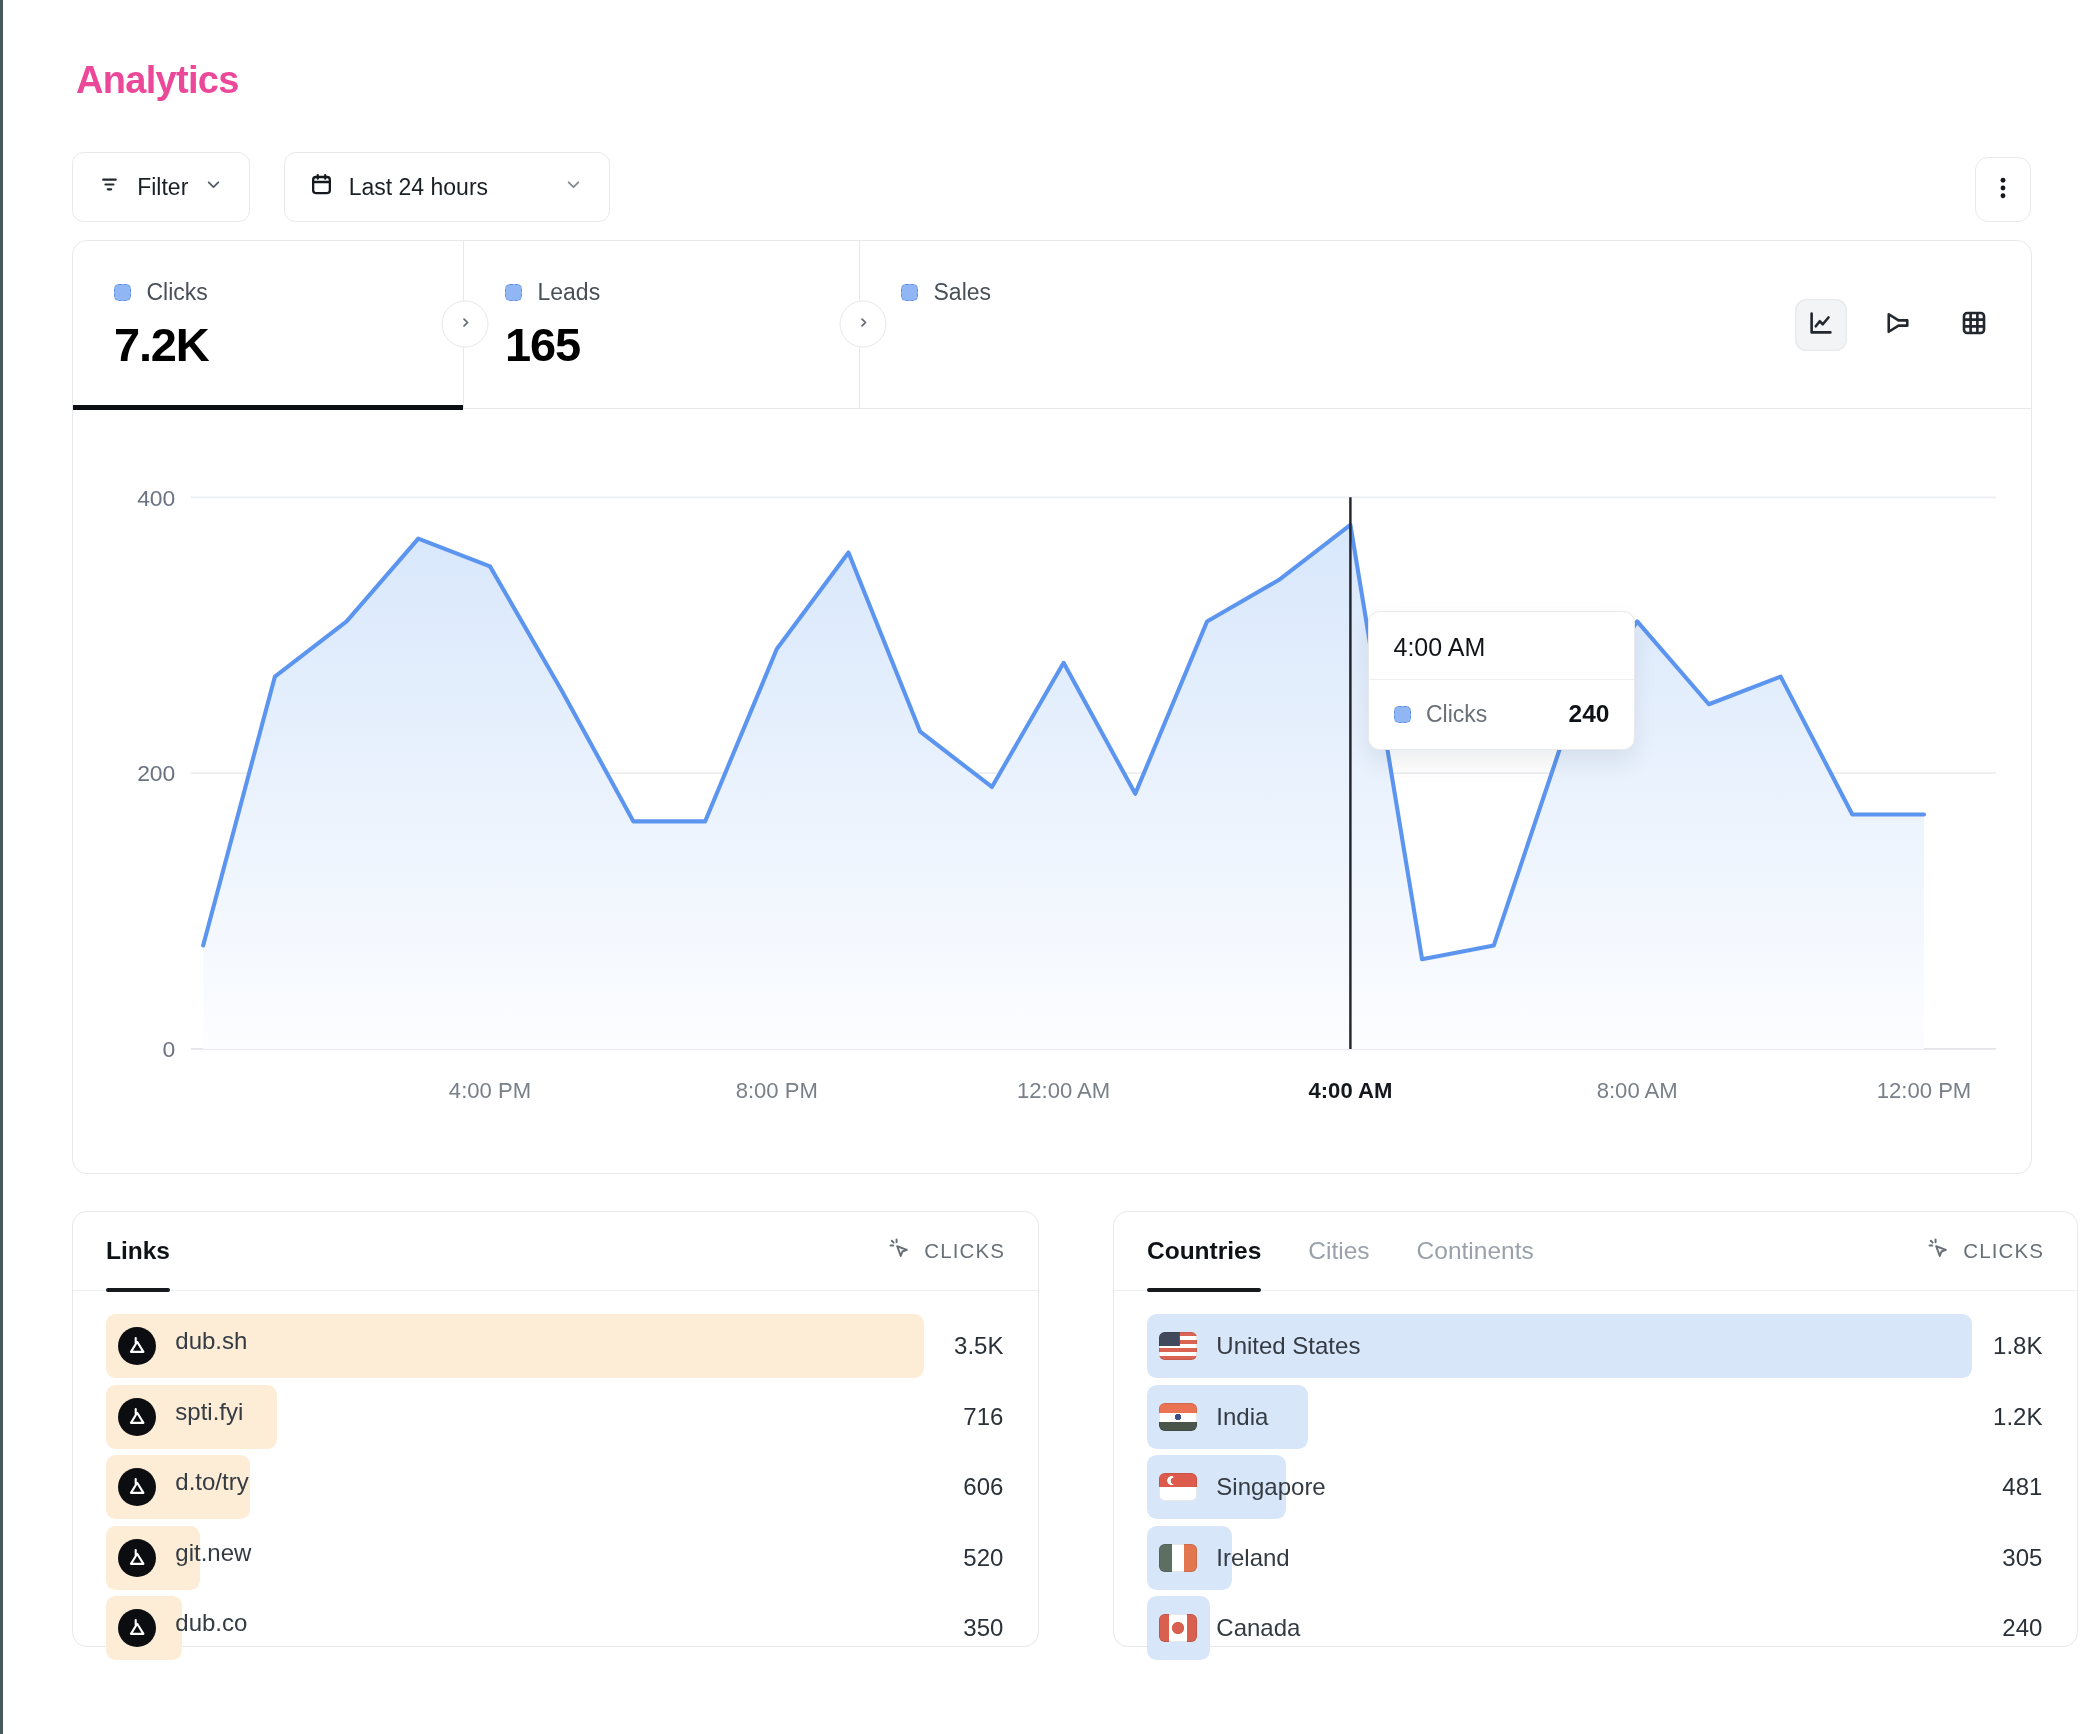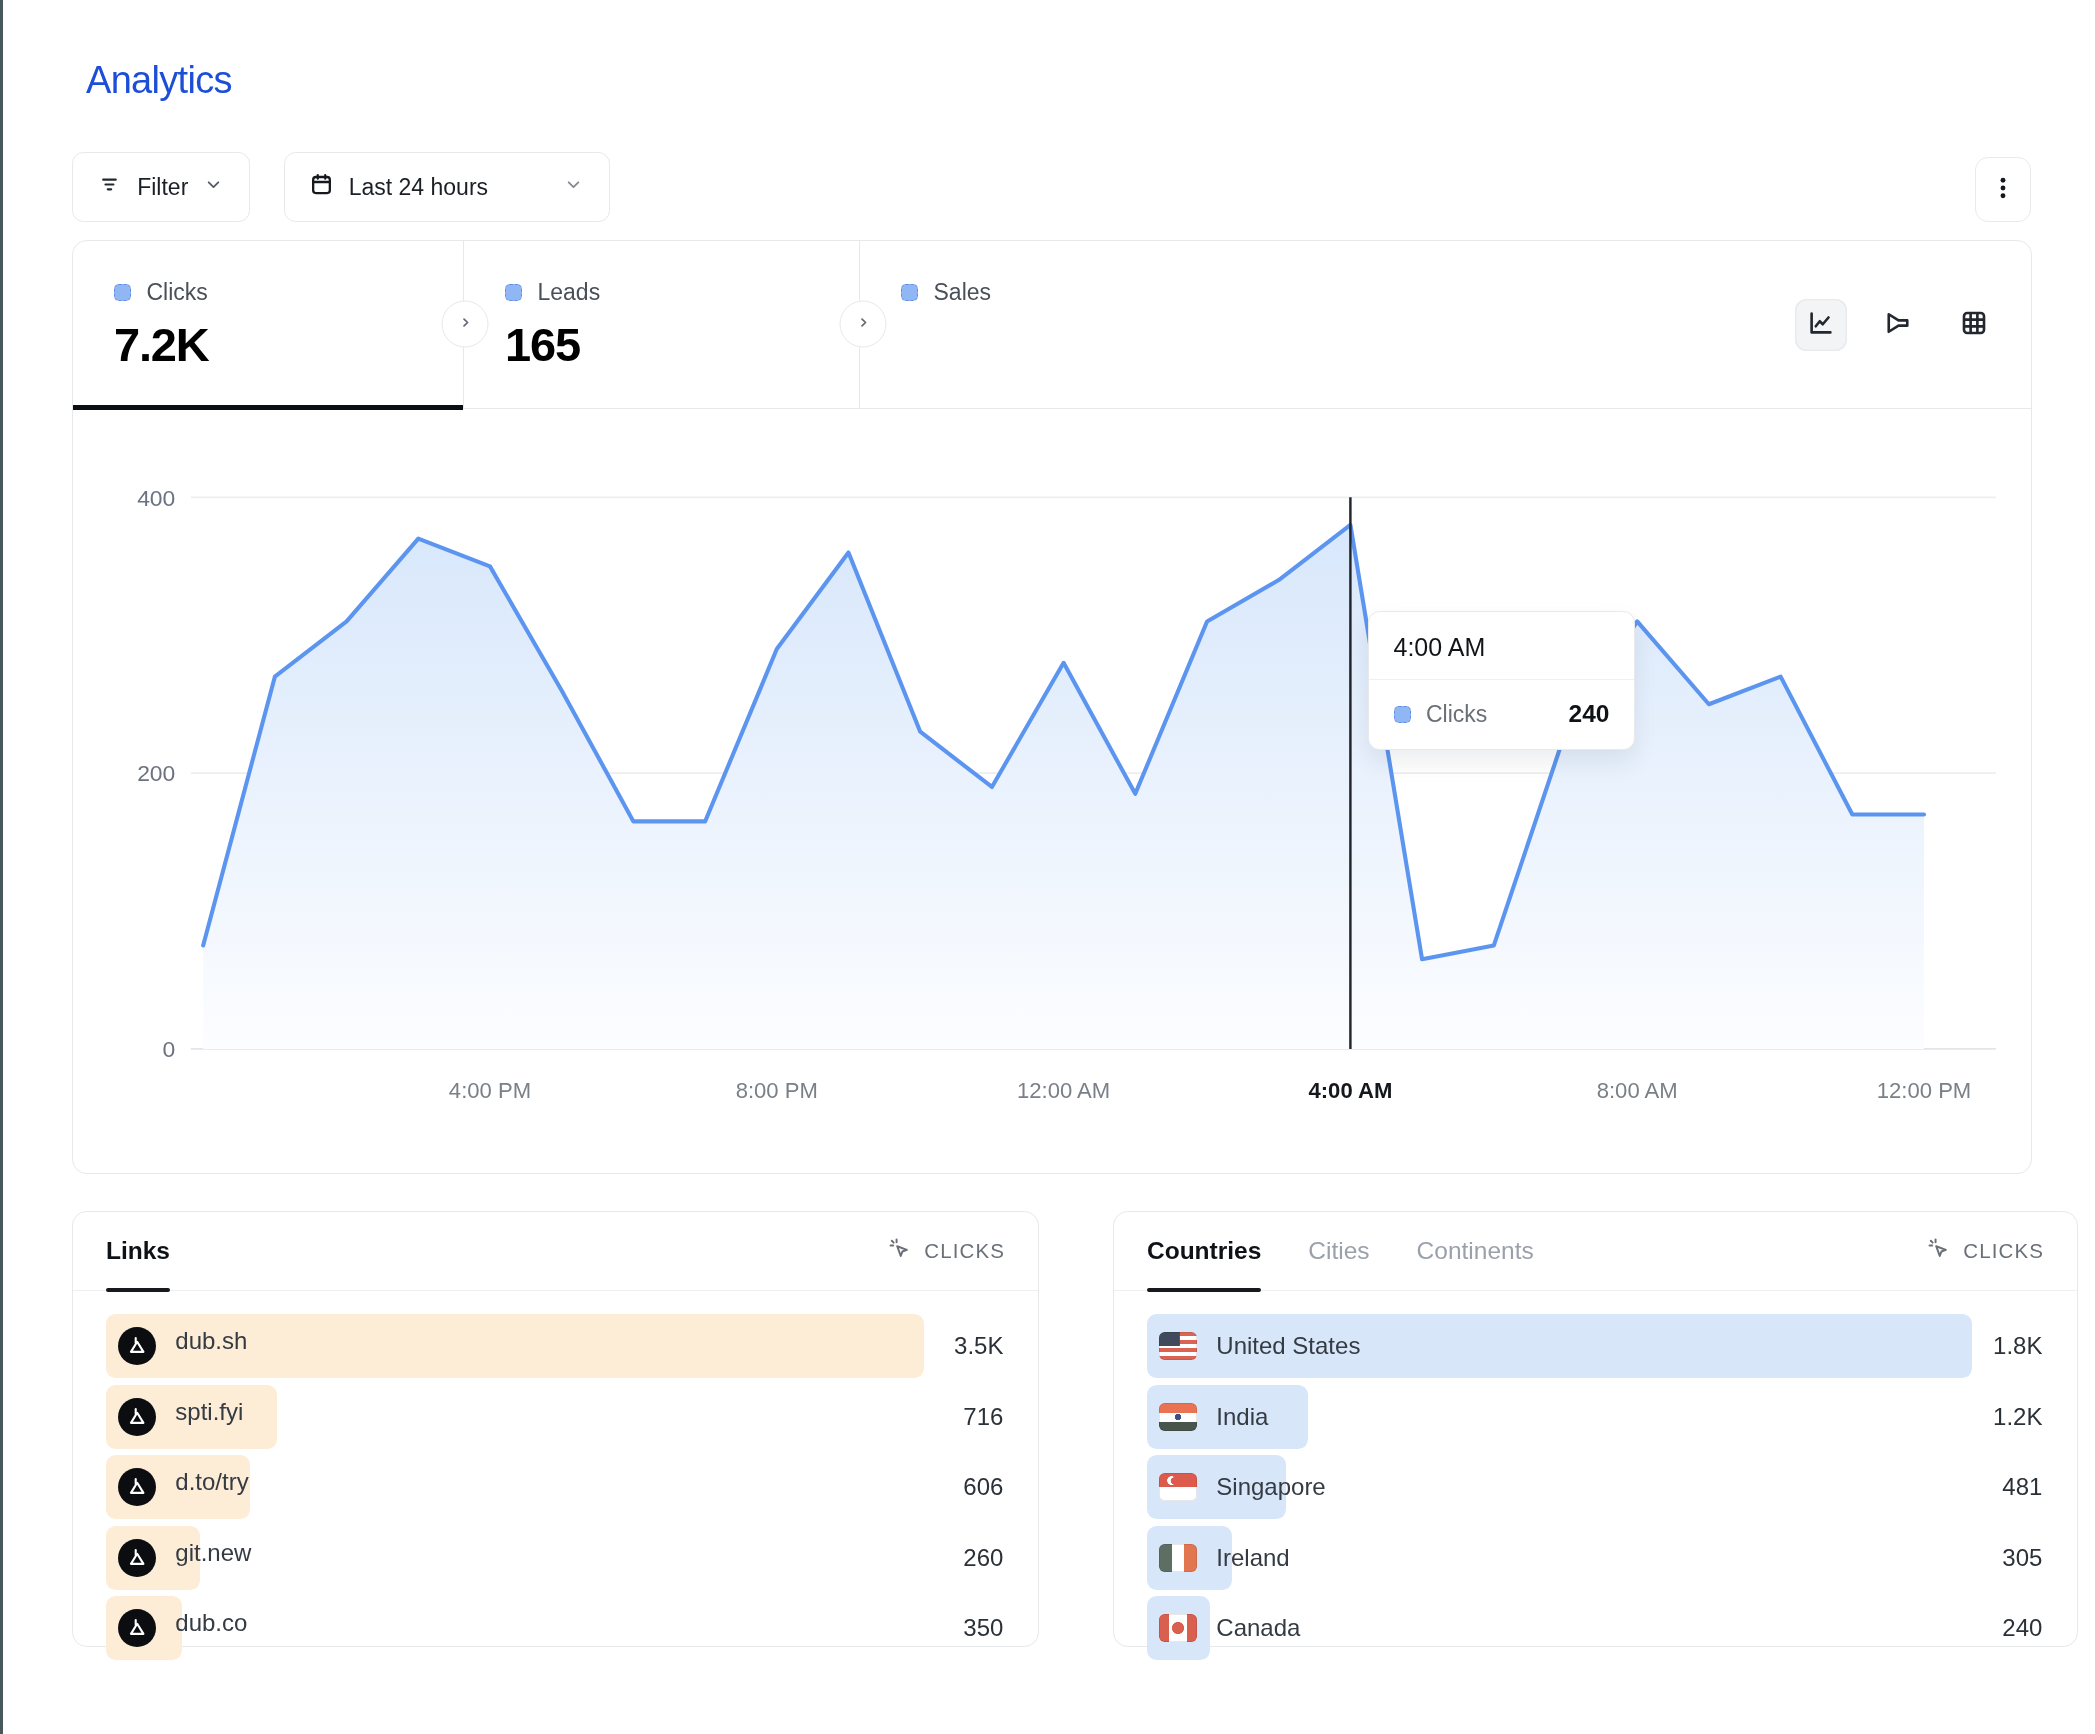--- a/index.html
+++ b/index.html
@@ -2,22 +2,22 @@
 <html style="font-size:13px"><head>
 <meta charset="utf-8">
 <style>
   * { margin:0; padding:0; box-sizing:border-box; }
   html,body { background:#fff; }
   body { font-family:"Liberation Sans", sans-serif; }
   .screen { position:relative; width:2096px; height:1735px; background:#fff;
             border-left:3.3px solid #48595e; overflow:hidden; }
 
   
-  .page-title { position:absolute; left:83px; top:59px; font-size:38px; font-weight:400;
-                color:#1d4ed8; letter-spacing:-0.7px; }
+  .page-title { position:absolute; left:73px; top:59px; font-size:38px; font-weight:700;
+                color:#ec4899; letter-spacing:-0.7px; }
 
   .toolbar { position:absolute; left:69px; right:65px; top:152px; height:70px;
              display:flex; align-items:flex-end; gap:34px; }
   .btn { display:flex; align-items:center; gap:14.7px; height:70px; padding:0 24.5px;
          border:1.6px solid #e7e8ea; border-radius:11.5px; background:#fff; font-size:23px;
          color:#1b2026; cursor:pointer; }
   .btn svg { width:25px; height:25px; flex:0 0 auto; }
   .chev svg { width:21px; height:21px; color:#878d95; }
   .date-btn { width:326px; }
   .date-btn .chev { margin-left:auto; }
@@ -336,21 +336,21 @@
     <div class="row-main">
       <span class="logo-circle">
         <svg viewBox="0 0 24 24" fill="none" stroke="#fff" stroke-width="2.3" stroke-linecap="round" stroke-linejoin="round">
           <path d="M12.2 7.4 L19 18.4 H5.4 Z"></path>
                 <path d="M10.6 3.4 V8.6"></path>
         </svg>
       </span>
 
       <span class="row-label">git.new</span>
     </div>
-    <span class="row-value">260</span>
+    <span class="row-value">520</span>
   </div>
         <div class="row">
     <div class="row-bar bar-orange" style="width: 8.5%;"></div>
     <div class="row-main">
       <span class="logo-circle">
         <svg viewBox="0 0 24 24" fill="none" stroke="#fff" stroke-width="2.3" stroke-linecap="round" stroke-linejoin="round">
           <path d="M12.2 7.4 L19 18.4 H5.4 Z"></path>
                 <path d="M10.6 3.4 V8.6"></path>
         </svg>
       </span>

